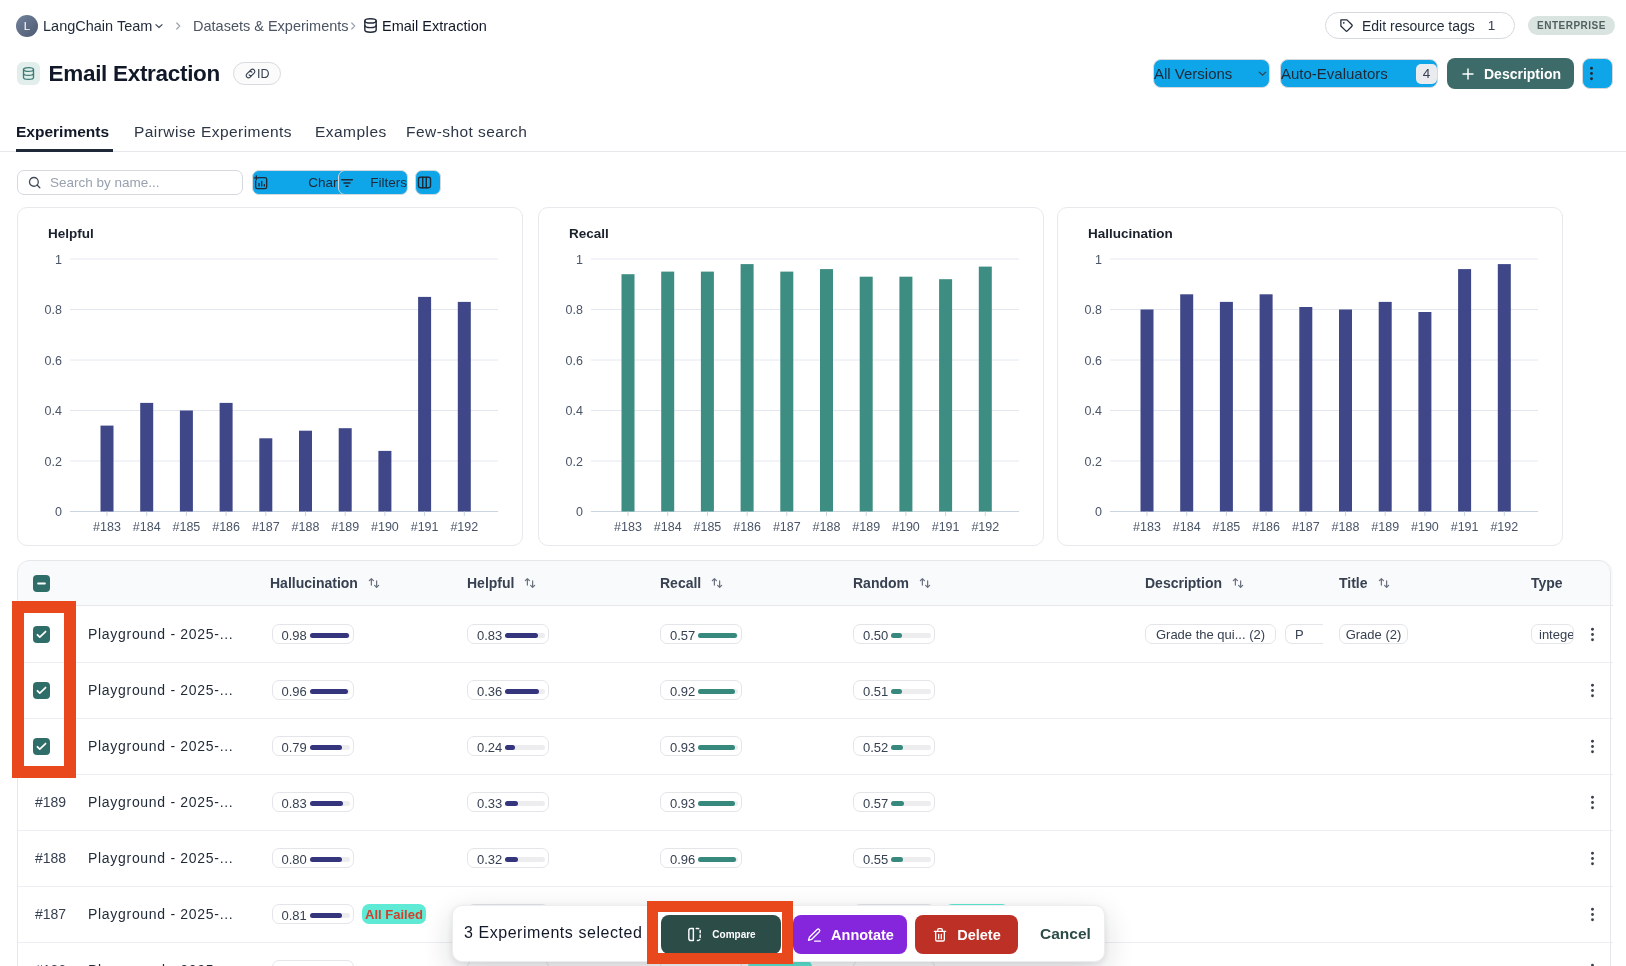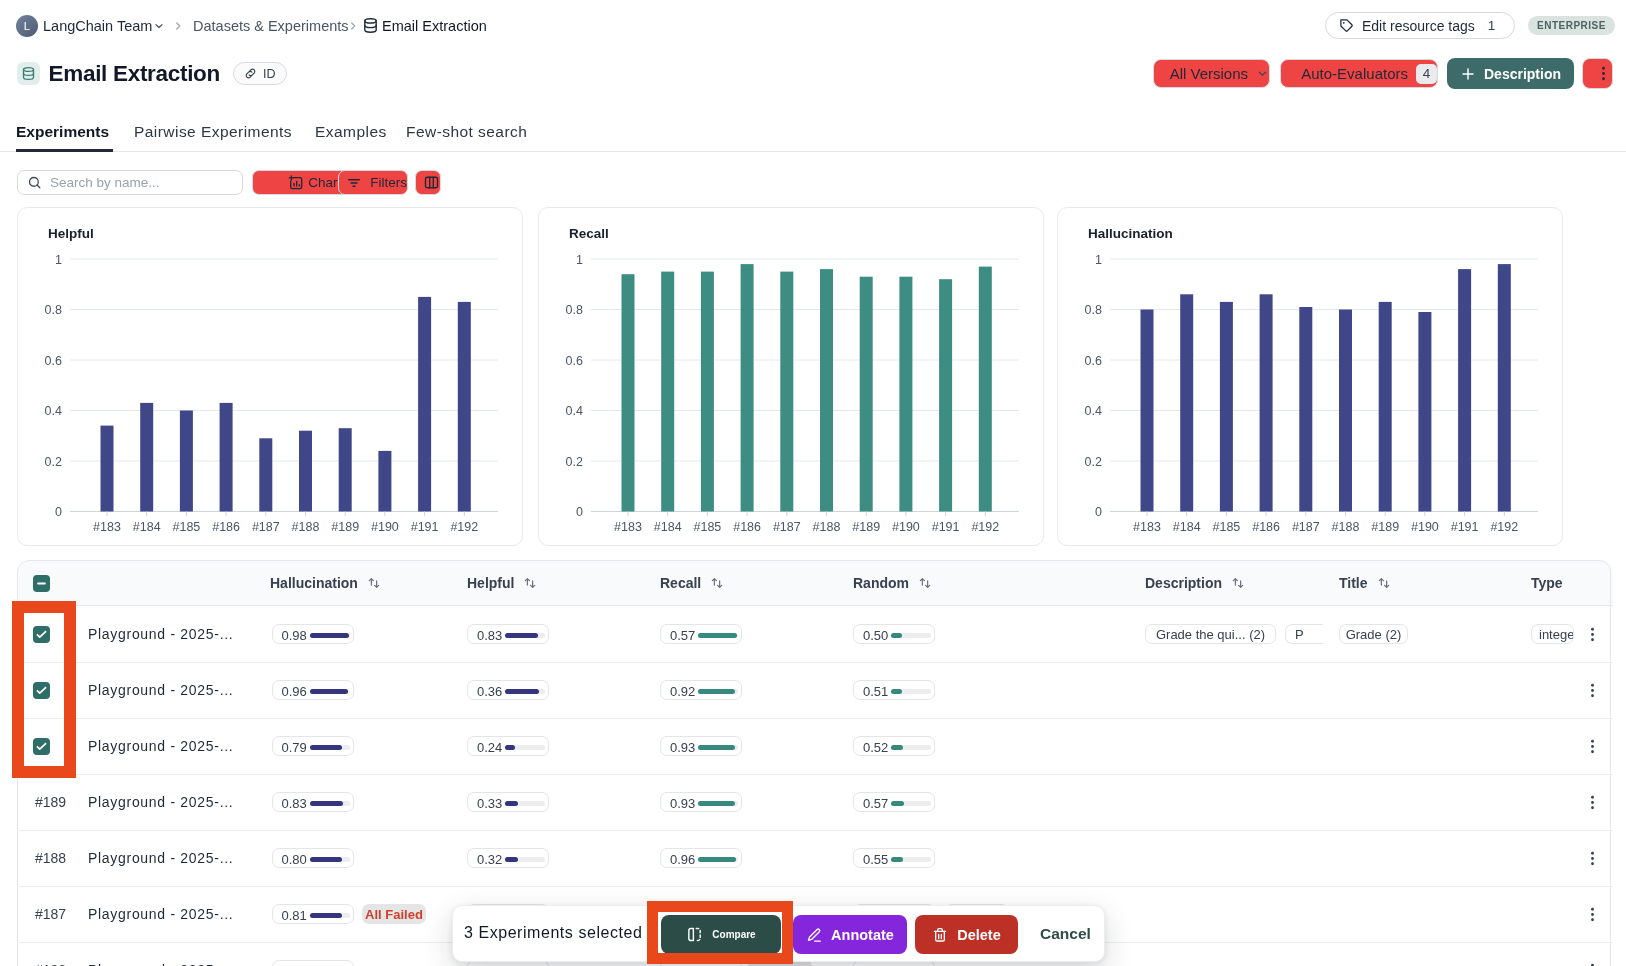--- a/index.html
+++ b/index.html
@@ -1,25 +1,25 @@
 <!DOCTYPE html>
 <html><head><meta charset="utf-8">
 <style>
 *{margin:0;padding:0;box-sizing:border-box}
 html,body{width:1626px;height:966px;overflow:hidden;background:#fff;
   font-family:"Liberation Sans",sans-serif;-webkit-font-smoothing:antialiased;position:relative}
 .abs{position:absolute}
 .flex{display:flex;align-items:center}
-.btn{display:flex;align-items:center;justify-content:flex-end;border:1px solid #d5d9de;border-radius:7px;background:#ef4444;color:#1f2937}
+.btn{display:flex;align-items:center;justify-content:space-between;border:1px solid #d5d9de;border-radius:7px;background:#0ea5e9;color:#1f2937}
 .chip{position:absolute;height:20px;border:1px solid #e3e5e9;border-radius:7px;background:#fff}
 .chip .val{position:absolute;left:9px;top:2.5px;font-size:13px;color:#374151}
 .chip .track{position:absolute;left:37px;top:7.5px;width:40px;height:5px;border-radius:2.5px;background:#ededef}
 .chip .fill{position:absolute;left:0;top:0;height:5px;border-radius:2.5px}
 .tchip{position:absolute;height:20px;border:1px solid #e3e5e9;border-radius:7px;background:#fff;font-size:13px;color:#374151;display:flex;align-items:center;justify-content:center}
-.failed{position:absolute;height:20px;border-radius:7px;background:#e5e5e5;color:#d0402f;font-size:13px;font-weight:bold;display:flex;align-items:center;justify-content:center}
+.failed{position:absolute;height:20px;border-radius:7px;background:#5eead4;color:#d0402f;font-size:13px;font-weight:bold;display:flex;align-items:center;justify-content:center}
 .cell-num{position:absolute;font-size:14px;color:#374151}
 .hdr{position:absolute;top:0;height:46px;display:flex;align-items:center;font-size:14px;font-weight:bold;color:#374151;gap:9px}
 svg{display:block}
 </style></head>
 <body>
 <div class="abs" style="left:16px;top:15px;width:22px;height:22px;border-radius:50%;background:linear-gradient(135deg,#73839d,#4d5a70);color:#fff;font-size:11.5px;display:flex;align-items:center;justify-content:center">L</div>
 <div class="abs" style="left:43px;top:18px;font-size:14.5px;color:#1f2937">LangChain Team</div>
 <div class="abs" style="left:153px;top:20px">
     <svg style="" width="12" height="12" viewBox="0 0 24 24" fill="none">
       <path d="m6 9.5 6 5.5 6-5.5" stroke="#4b5563" stroke-width="2.4" stroke-linecap="round" stroke-linejoin="round" fill="none"></path>
@@ -45,21 +45,21 @@
   </div>
 <div class="abs" style="left:382px;top:18px;font-size:14.5px;color:#111827">Email Extraction</div>
 <div class="abs" style="left:17px;top:62px;width:23px;height:23px;border-radius:6px;background:#e2eeec;display:flex;align-items:center;justify-content:center">
     <svg style="" width="15" height="15" viewBox="0 0 24 24" fill="none">
       <ellipse cx="12" cy="5.5" rx="8" ry="3" stroke="#3c7c74" stroke-width="2.1" fill="none"></ellipse>
       <path d="M4 5.5v6.5c0 1.66 3.58 3 8 3s8-1.34 8-3V5.5" stroke="#3c7c74" stroke-width="2.1" stroke-linecap="round" stroke-linejoin="round" fill="none"></path>
       <path d="M4 12v6.5c0 1.66 3.58 3 8 3s8-1.34 8-3V12" stroke="#3c7c74" stroke-width="2.1" stroke-linecap="round" stroke-linejoin="round" fill="none"></path>
     </svg>
   </div>
 <div class="abs" style="left:48.5px;top:61px;font-size:22.5px;font-weight:bold;color:#111827;letter-spacing:-0.3px">Email Extraction</div>
-<div class="abs flex" style="left:233px;top:62px;height:23px;padding:0 10px;gap:6px;border:1px solid #d7dadf;border-radius:12px;background:#fbfbfc">
+<div class="abs flex" style="left:233px;top:62px;height:23px;padding:0 10px;border:1px solid #d7dadf;border-radius:12px;background:#fbfbfc">
     <svg style="" width="13" height="13" viewBox="0 0 24 24" fill="none">
       <path d="M9.5 14.5a4.2 4.2 0 0 0 6 0l3.2-3.2a4.24 4.24 0 1 0-6-6L11 7" stroke="#374151" stroke-width="2.2" stroke-linecap="round" stroke-linejoin="round" fill="none"></path>
       <path d="M14.5 9.5a4.2 4.2 0 0 0-6 0l-3.2 3.2a4.24 4.24 0 1 0 6 6L13 17" stroke="#374151" stroke-width="2.2" stroke-linecap="round" stroke-linejoin="round" fill="none"></path>
     </svg>
     <span style="font-size:12.5px;color:#374151">ID</span>
   </div>
 <div class="abs flex" style="left:1325px;top:12px;width:190px;height:27px;border:1px solid #d5d9de;border-radius:14px;background:#fff;padding:0 13px;gap:8px">
 <svg style="" width="15" height="15" viewBox="0 0 24 24" fill="none">
       <path d="M20.6 13.3 13.3 20.6a1.7 1.7 0 0 1-2.4 0L3 12.7V3h9.7l7.9 7.9a1.7 1.7 0 0 1 0 2.4Z" stroke="#1f2937" stroke-width="2" stroke-linecap="round" stroke-linejoin="round" fill="none"></path>
       <circle cx="7.6" cy="7.6" r="1.4" fill="#1f2937"></circle>

